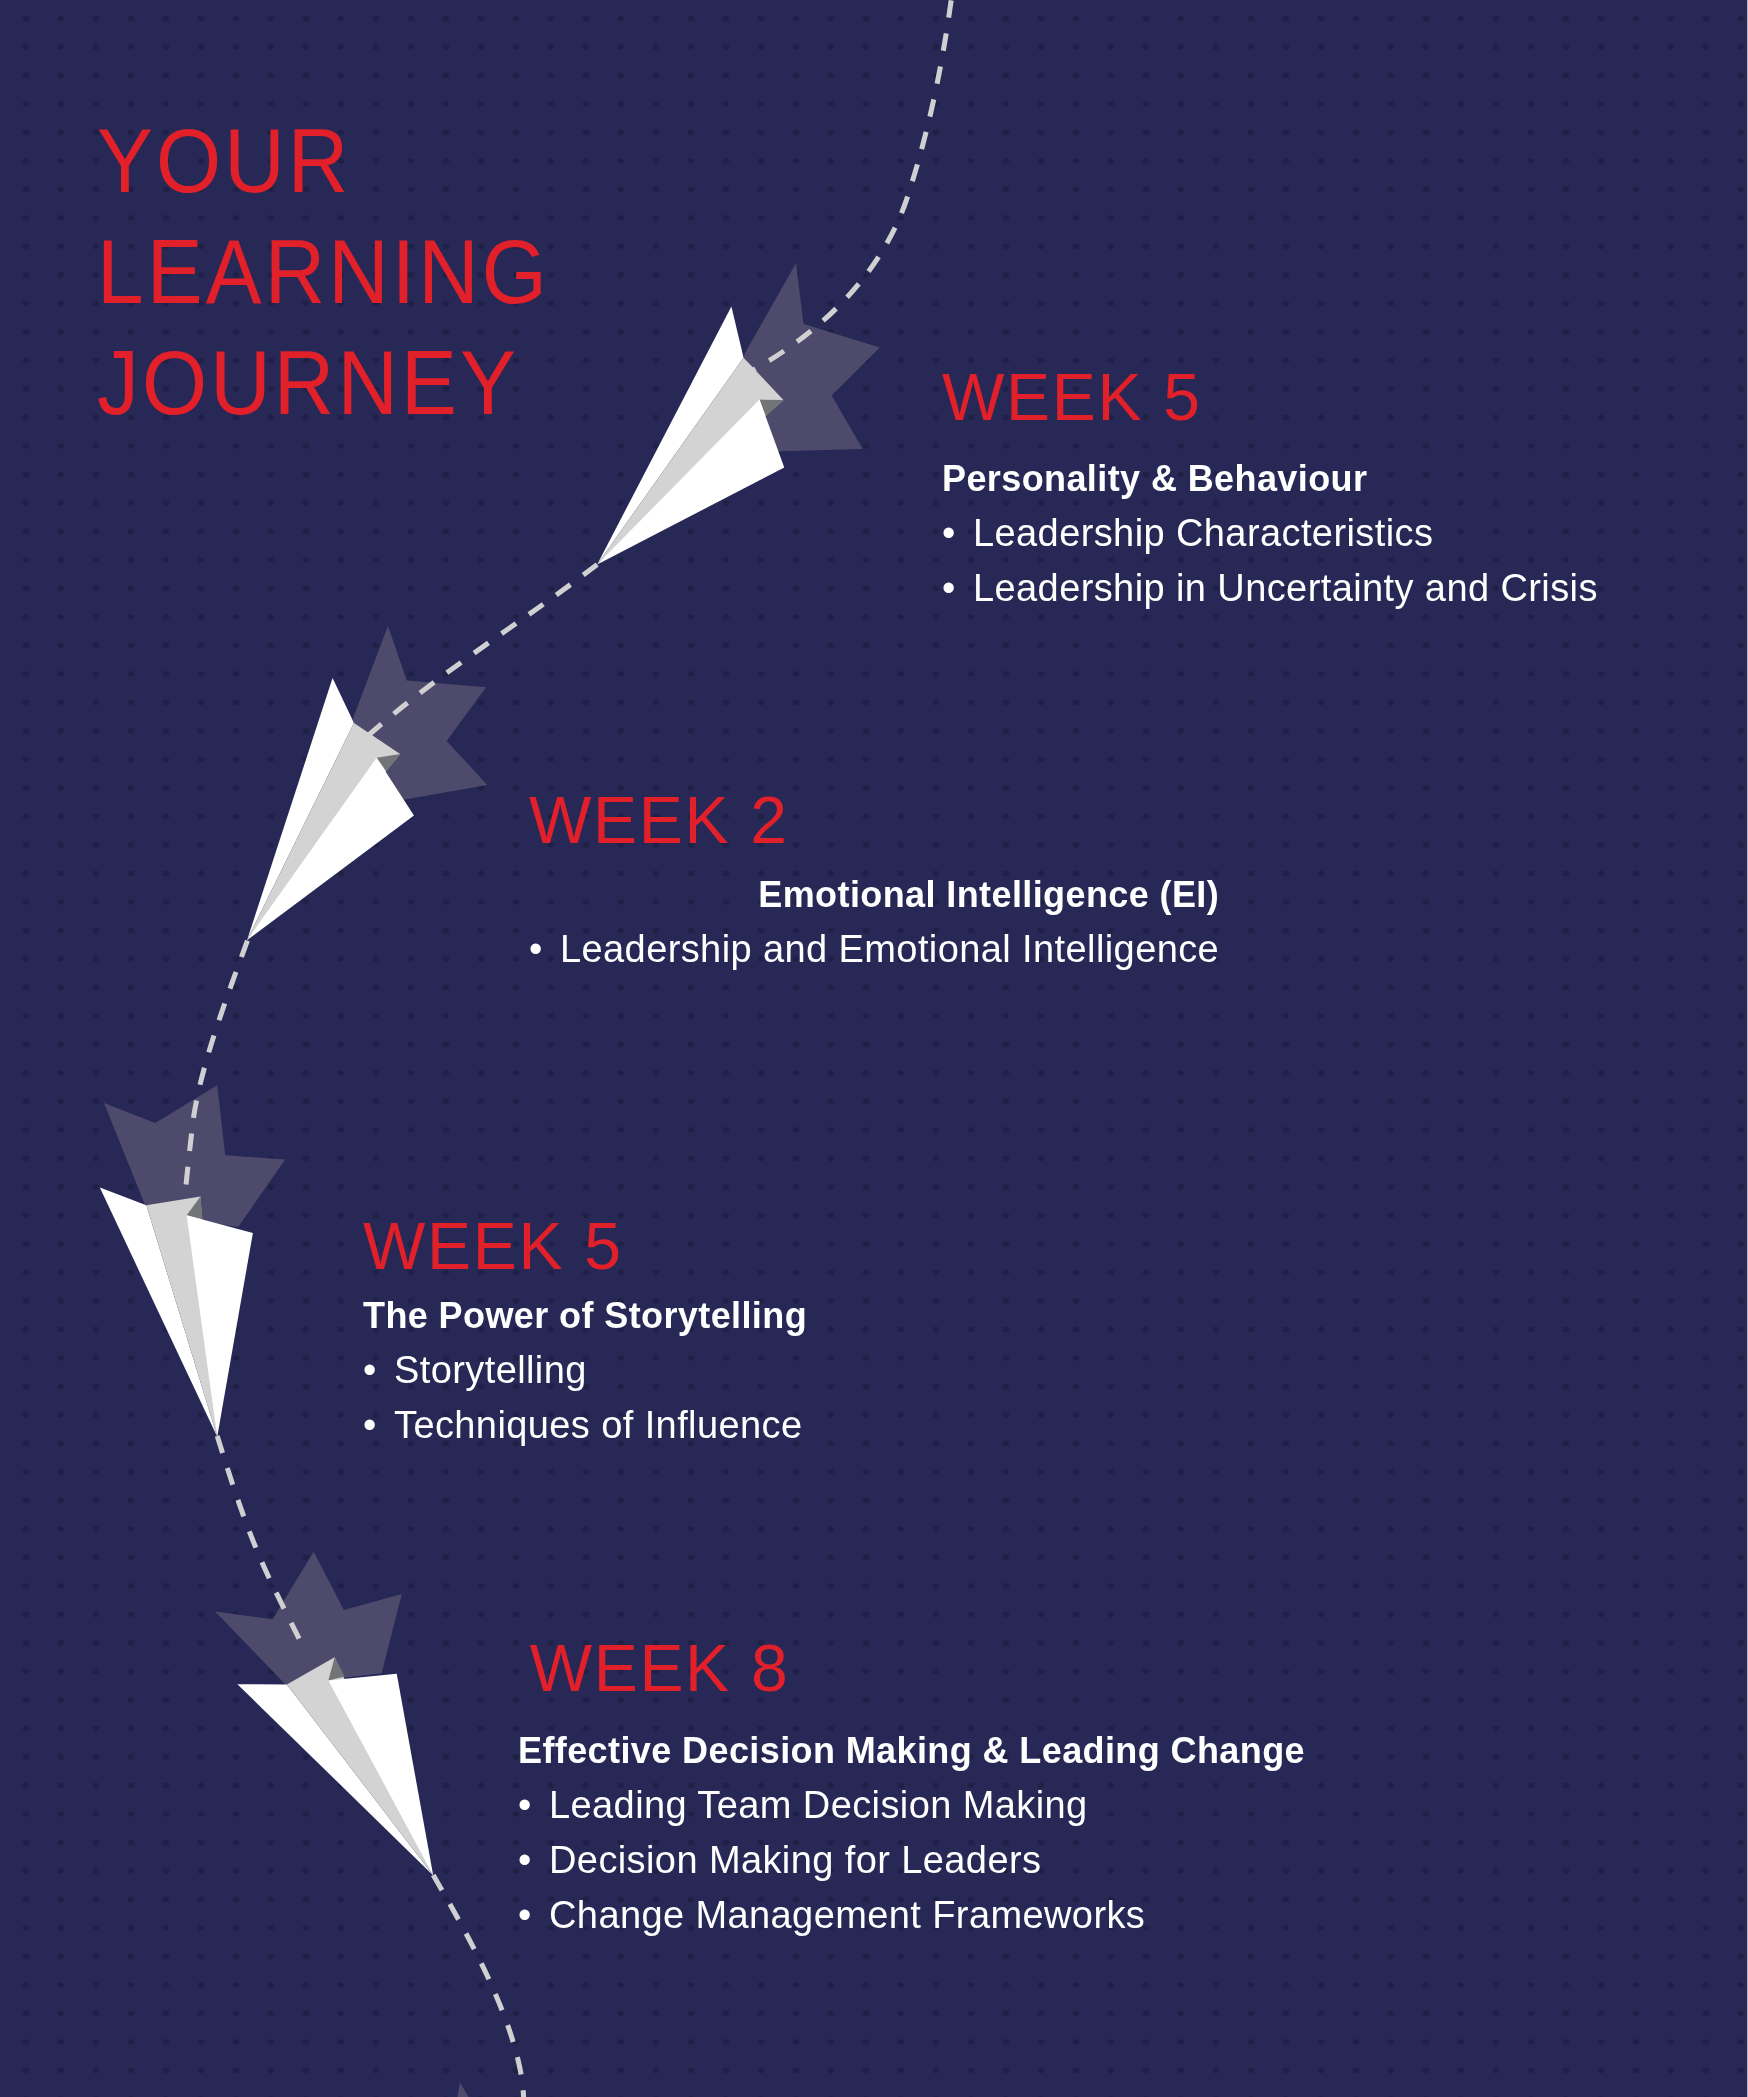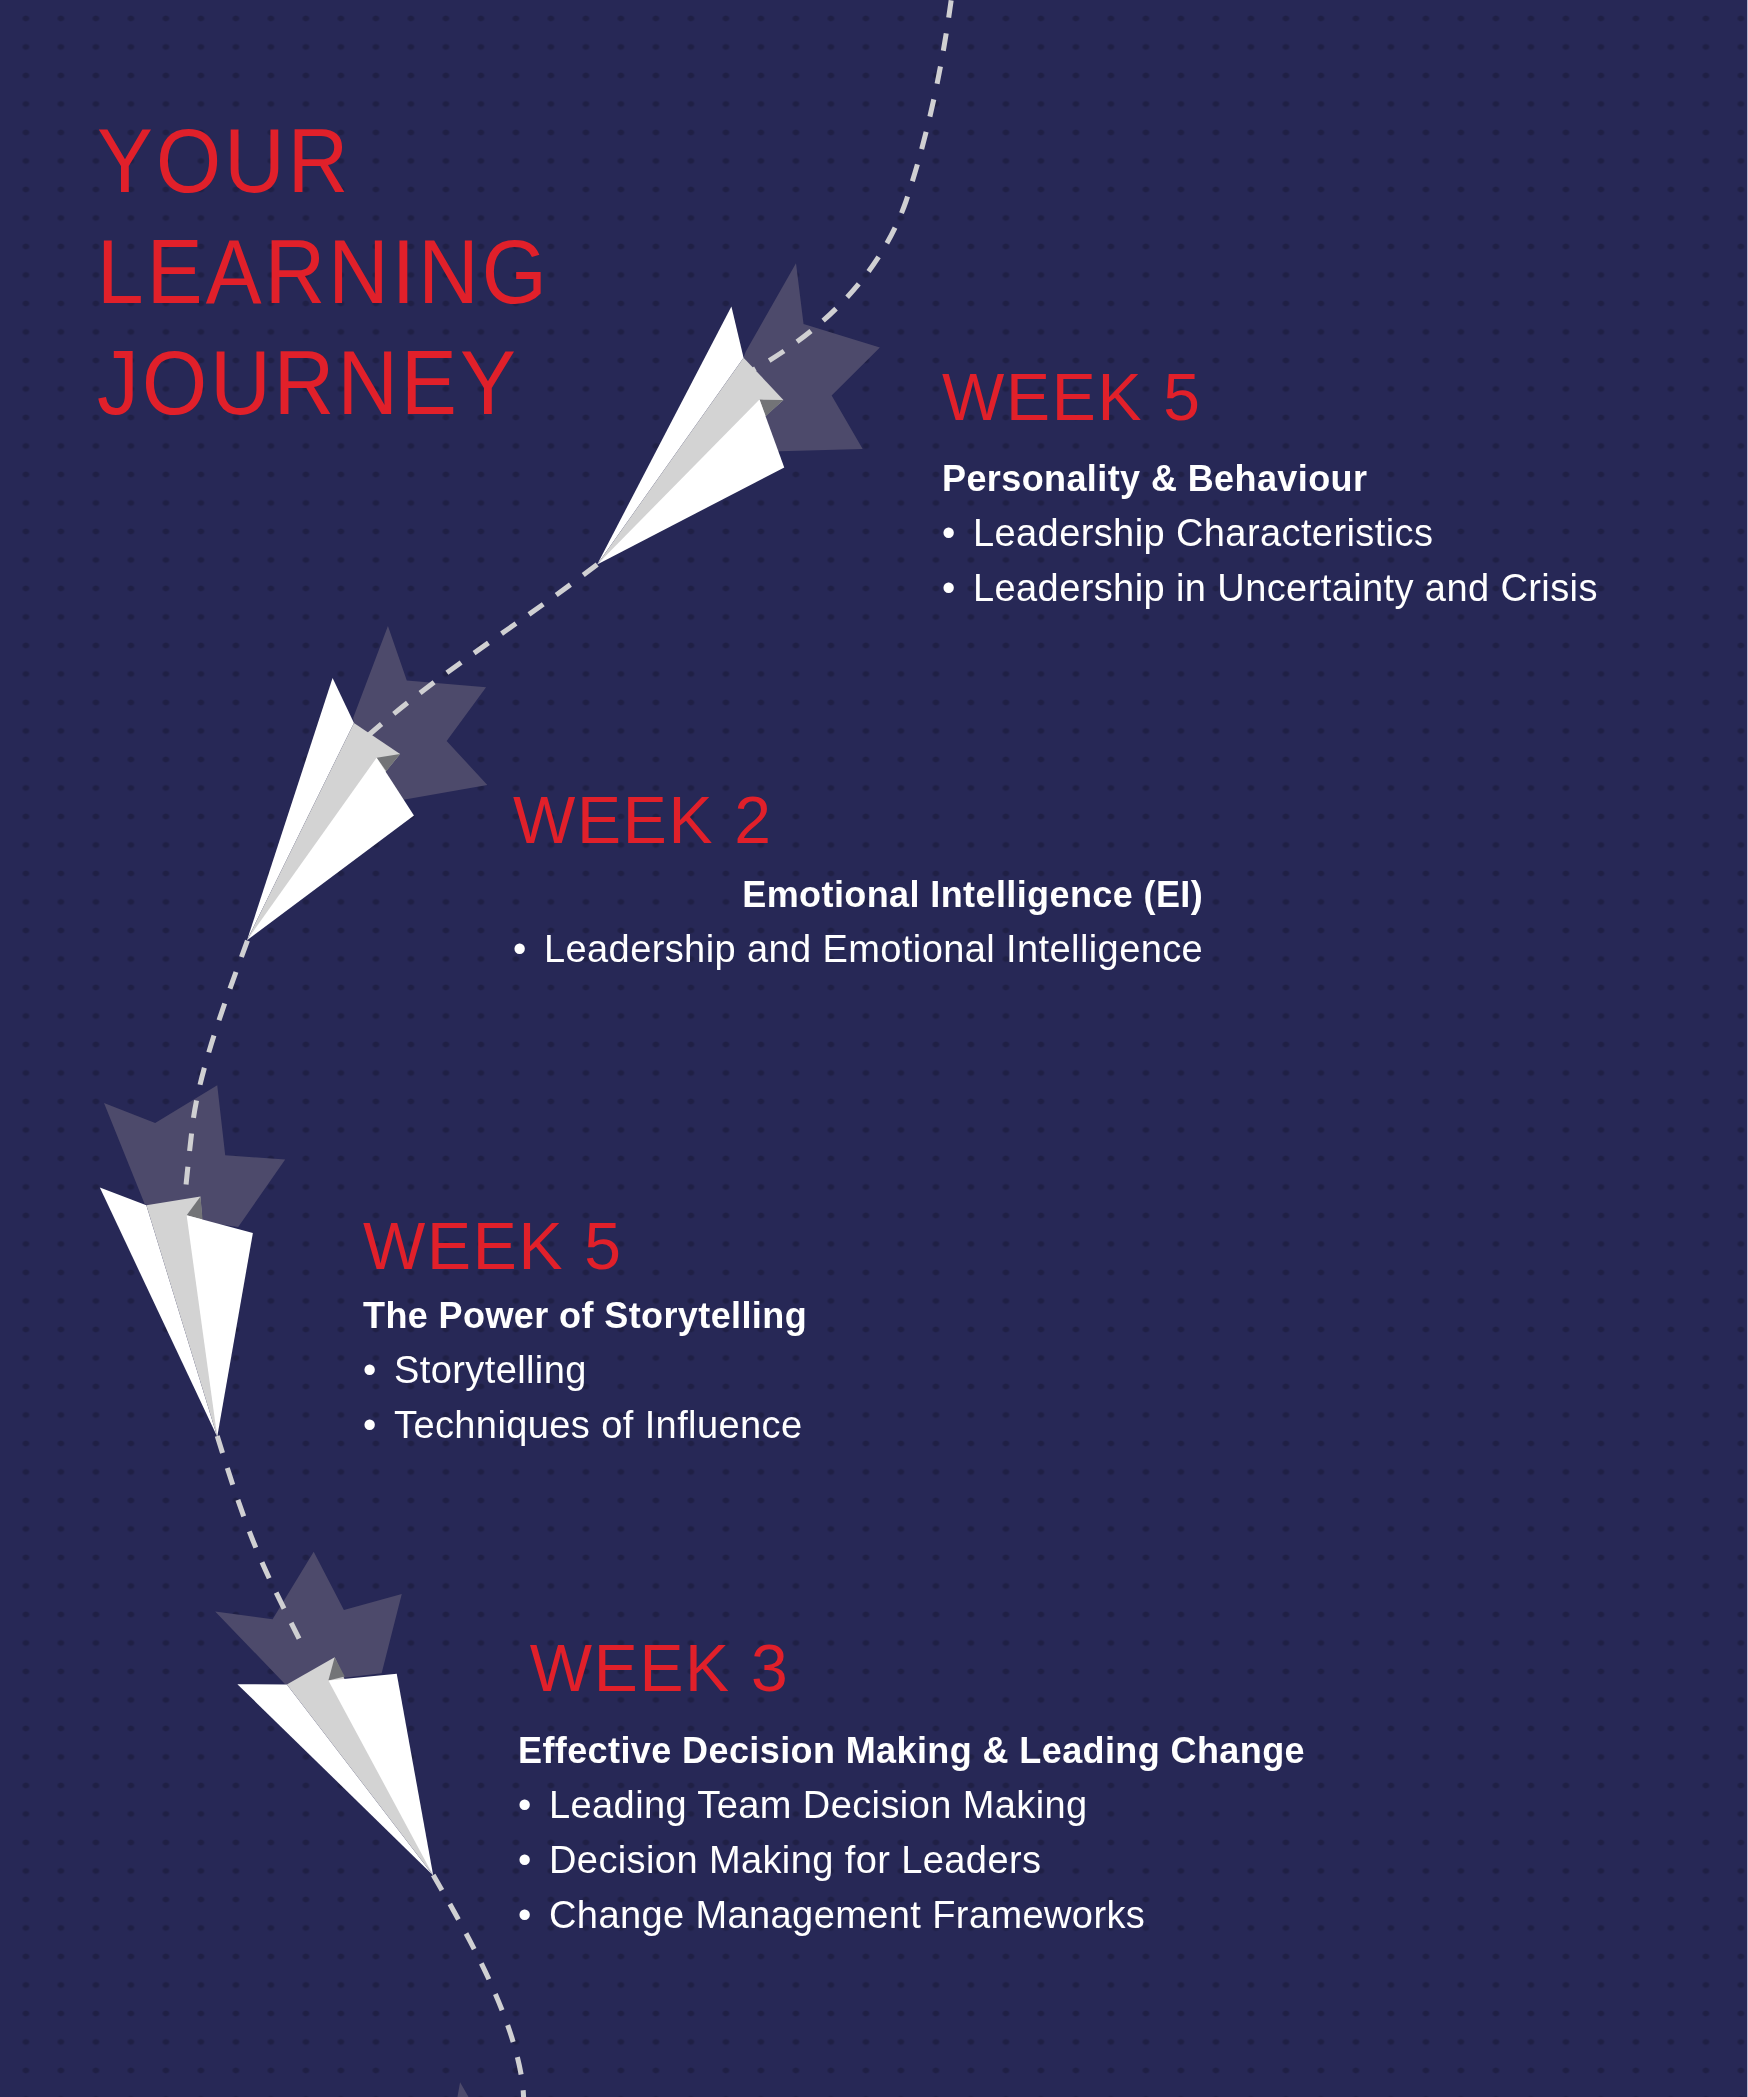--- a/index.html
+++ b/index.html
@@ -99,35 +99,35 @@
     <span>JOURNEY</span>
   </h1>
 
   <div class="week" style="left:942px; top:364px;">
     <span class="heading">WEEK 5</span>
     <span class="subtitle" style="margin-top:25px;">Personality &amp; Behaviour</span>
     <span class="bullet"><span class="dot">•</span><span>Leadership Characteristics</span></span>
     <span class="bullet"><span class="dot">•</span><span>Leadership in Uncertainty and Crisis</span></span>
   </div>
 
-  <div class="week" style="left:513px; top:787px;">
+  <div class="week" style="left:529px; top:787px;">
     <span class="heading">WEEK 2</span>
     <span class="subtitle" style="margin-top:17.6px;text-align:right;">Emotional Intelligence (EI)</span>
     <span class="bullet"><span class="dot">•</span><span>Leadership and Emotional Intelligence</span></span>
   </div>
 
   <div class="week" style="left:363px; top:1213px;">
     <span class="heading">WEEK 5</span>
     <span class="subtitle" style="margin-top:12.6px;text-align:right;">The Power of Storytelling</span>
     <span class="bullet"><span class="dot">•</span><span>Storytelling</span></span>
     <span class="bullet"><span class="dot">•</span><span>Techniques of Influence</span></span>
   </div>
 
   <div class="week" style="left:518px; top:1635px;">
-    <span class="heading" style="margin-left:11.7px;">WEEK 3</span>
+    <span class="heading" style="margin-left:11.7px;">WEEK 8</span>
     <span class="subtitle" style="margin-top:26px;">Effective Decision Making &amp; Leading Change</span>
     <span class="bullet"><span class="dot">•</span><span>Leading Team Decision Making</span></span>
     <span class="bullet"><span class="dot">•</span><span>Decision Making for Leaders</span></span>
     <span class="bullet"><span class="dot">•</span><span>Change Management Frameworks</span></span>
   </div>
 
   <div class="week" style="left:648px; top:2088px;">
     <span class="heading">WEEK 5</span>
 
   </div>

